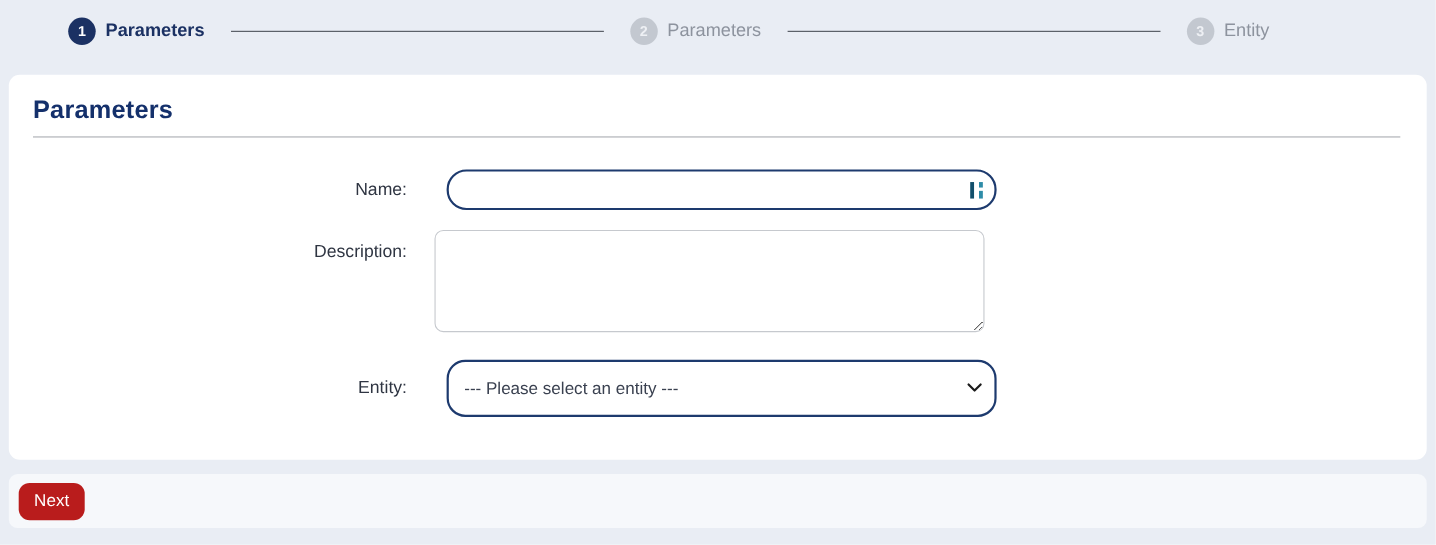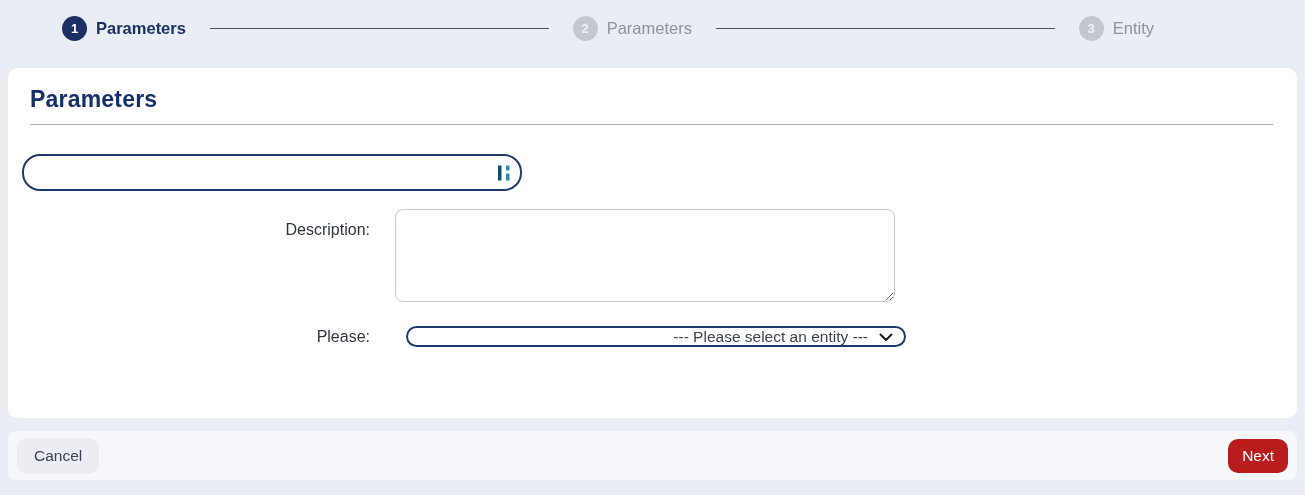--- a/index.html
+++ b/index.html
@@ -97,32 +97,31 @@
     border-radius: 8px;
     padding: 8px 12px;
     font-size: 15px;
     color: #2f3542;
     resize: both;
     outline: none;
     font-family: "Liberation Sans", sans-serif;
   }
 
   .select-input {
-    width: 500px; height: 21px;
+    width: 500px; height: 52px;
     border: 2px solid #1d3a6e;
     border-radius: 17px;
     padding: 0 36px 0 14px;
     font-size: 15.5px;
     color: #3a4150;
     background: #ffffff;
     appearance: none;
     -webkit-appearance: none;
     outline: none;
     font-family: "Liberation Sans", sans-serif;
-    text-align: right;
   }
   .select-chevron {
     position: absolute;
     right: 13px; top: 50%;
     transform: translateY(-50%);
     pointer-events: none;
   }
 
   
   .footer {
@@ -173,52 +172,52 @@
   </div>
 </div>
 
 <div class="card">
   <div class="card-title">Parameters</div>
   <div class="card-divider"></div>
 
   <div class="form">
 
     <div class="form-row">
+      <label class="form-label">Name:</label>
       <div class="field-wrap">
         <input type="text" class="text-input" value="" style="">
         <span class="input-ext-icon">
           <svg width="14" height="17" viewBox="0 0 14 17">
             <rect x="1" y="1" width="3.5" height="15" fill="#124f6b"></rect>
             <rect x="9" y="1" width="3.5" height="5" fill="#2e8ca8"></rect>
             <rect x="9" y="9" width="3.5" height="7" fill="#2e8ca8"></rect>
           </svg>
         </span>
       </div>
     </div>
 
     <div class="form-row top-align" style="margin-bottom:20px;">
       <label class="form-label">Description:</label>
       <div class="field-wrap">
         <textarea class="textarea-input" style=""></textarea>
       </div>
     </div>
 
     <div class="form-row">
-      <label class="form-label">Please:</label>
+      <label class="form-label">Entity:</label>
       <div class="field-wrap">
         <select class="select-input">
           <option>--- Please select an entity ---</option>
         </select>
         <span class="select-chevron">
           <svg width="14" height="9" viewBox="0 0 14 9">
             <polyline points="1.5,1.5 7,7 12.5,1.5" fill="none" stroke="#1b1b1b" stroke-width="2" stroke-linecap="round" stroke-linejoin="round"></polyline>
           </svg>
         </span>
       </div>
     </div>
 
   </div>
 </div>
 
 <div class="footer">
-  <button class="btn btn-cancel">Cancel</button>
   <button class="btn btn-next">Next</button>
 </div>
 
 </body></html>

